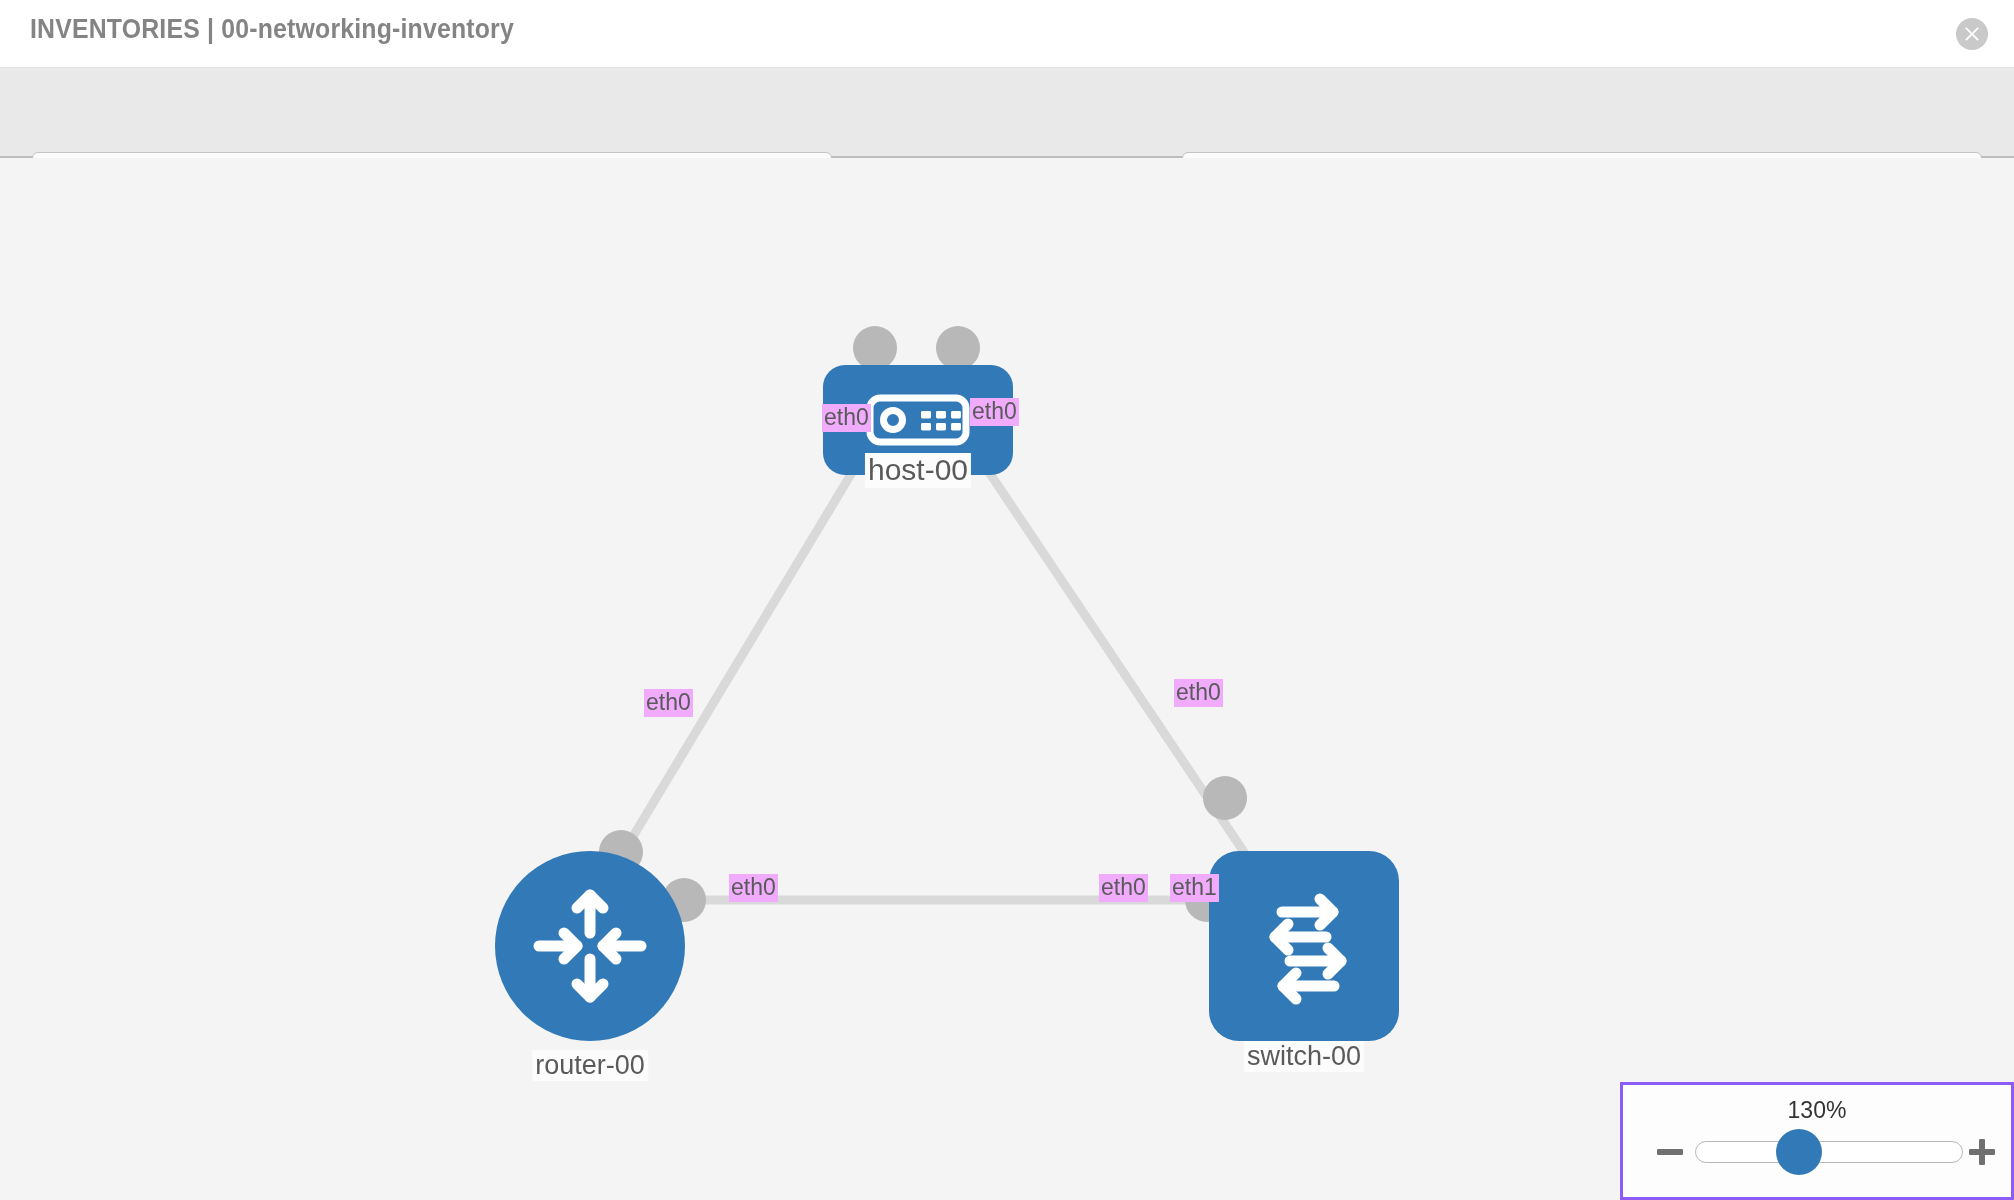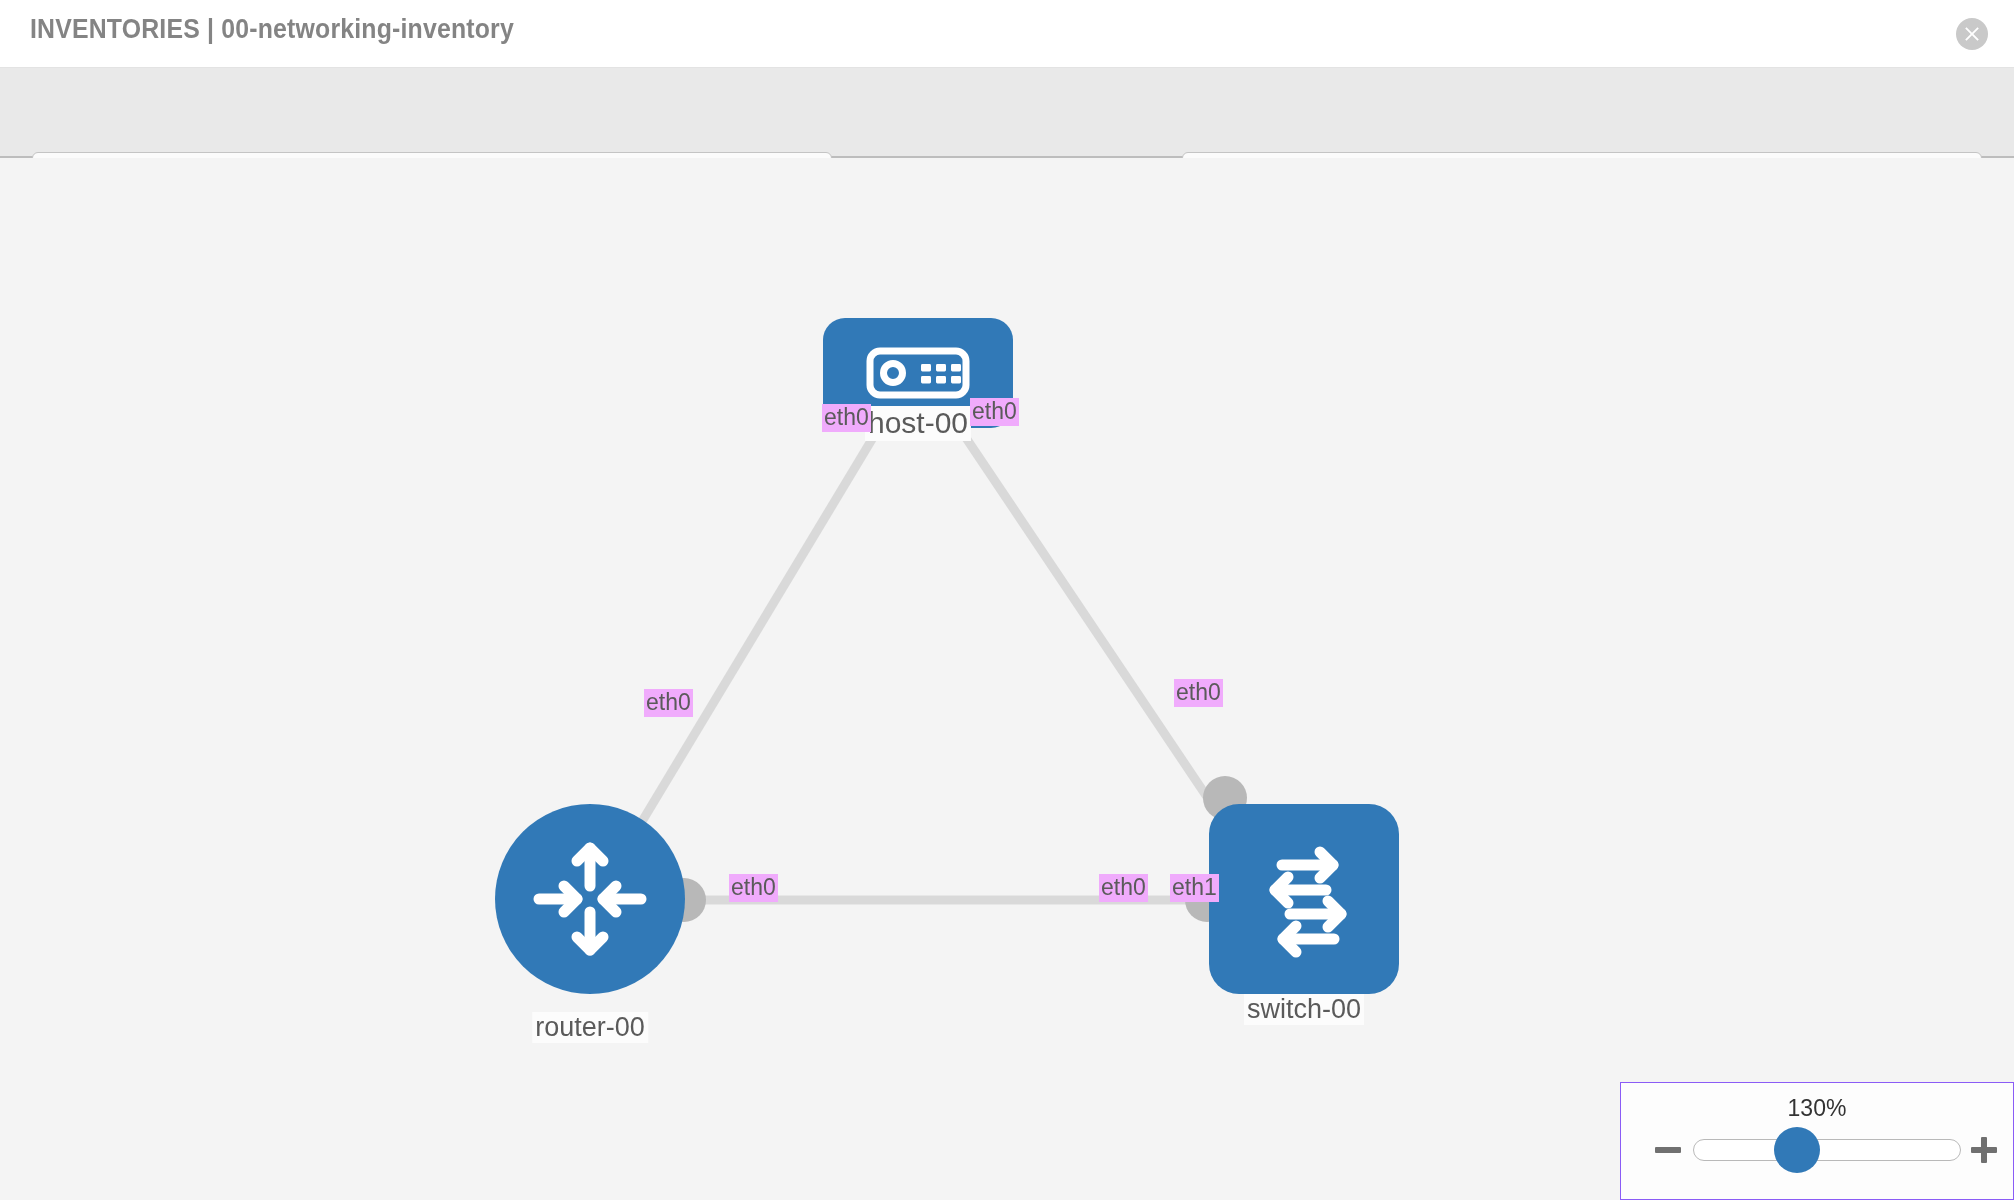--- a/index.html
+++ b/index.html
@@ -121,20 +121,21 @@
     position: absolute;
     left: 0; top: 0;
     width: 2014px;
     height: 1042px;
   }
 
   
   .node {
     position: absolute;
     cursor: pointer;
+    margin-top: 47px;
   }
   .node-shape {
     position: absolute;
     left: 0; top: 0;
     background: #3179b7;
   }
   .node-label {
     position: absolute;
     left: 50%;
     transform: translateX(-50%);
@@ -147,21 +148,21 @@
   }
 
   
   #node-host { left: 823px; top: 160px; width: 190px; height: 190px; }
   #node-host .node-shape { width: 190px; height: 110px; border-radius: 22px; top: 0; }
   #node-host .node-label { top: 88px; font-size: 30px; }
 
   
   #node-router { left: 495px; top: 646px; width: 190px; height: 230px; }
   #node-router .node-shape { width: 190px; height: 190px; border-radius: 50%; }
-  #node-router .node-label { top: 208px; }
+  #node-router .node-label { top: 199px; }
 
   
   #node-switch { left: 1209px; top: 646px; width: 190px; height: 230px; }
   #node-switch .node-shape { width: 190px; height: 190px; border-radius: 30px; }
   #node-switch .node-label { top: 190px; text-align: center; }
 
   .port-dot {
     position: absolute;
     width: 44px;
     height: 44px;
@@ -180,21 +181,21 @@
   }
 
   
   .zoom-panel {
     position: absolute;
     left: 1620px;
     top: 1082px;
     width: 394px;
     height: 118px;
     background: #fdfdfd;
-    border: 1px solid #8b5cf6;
+    border: 3px solid #8b5cf6;
     box-sizing: border-box;
   }
   .zoom-value {
     position: absolute;
     top: 12px;
     left: 0; right: 0;
     text-align: center;
     font-size: 23px;
     color: #333333;
   }

